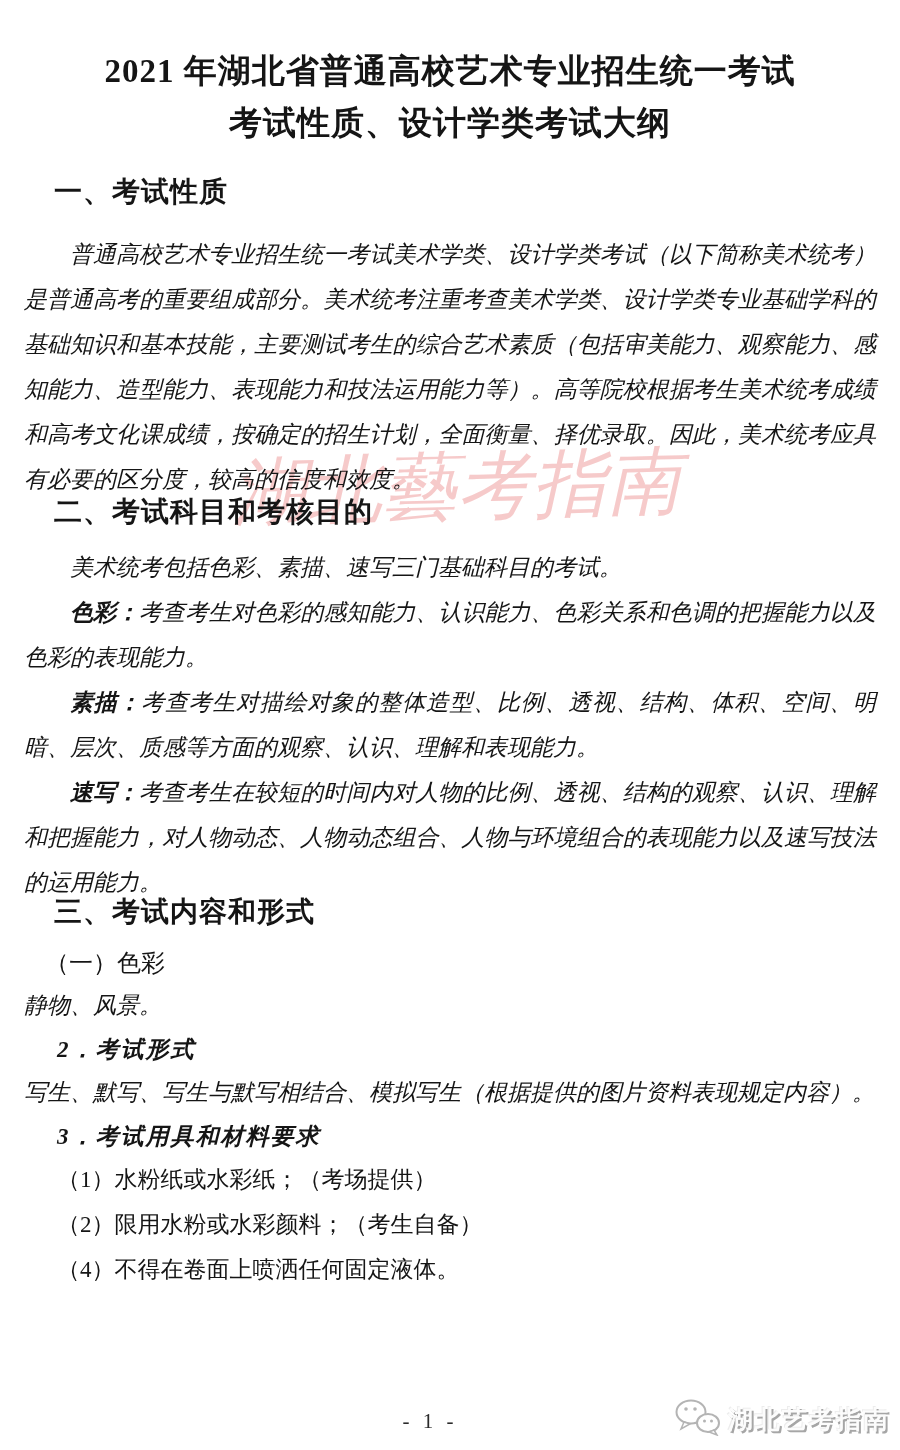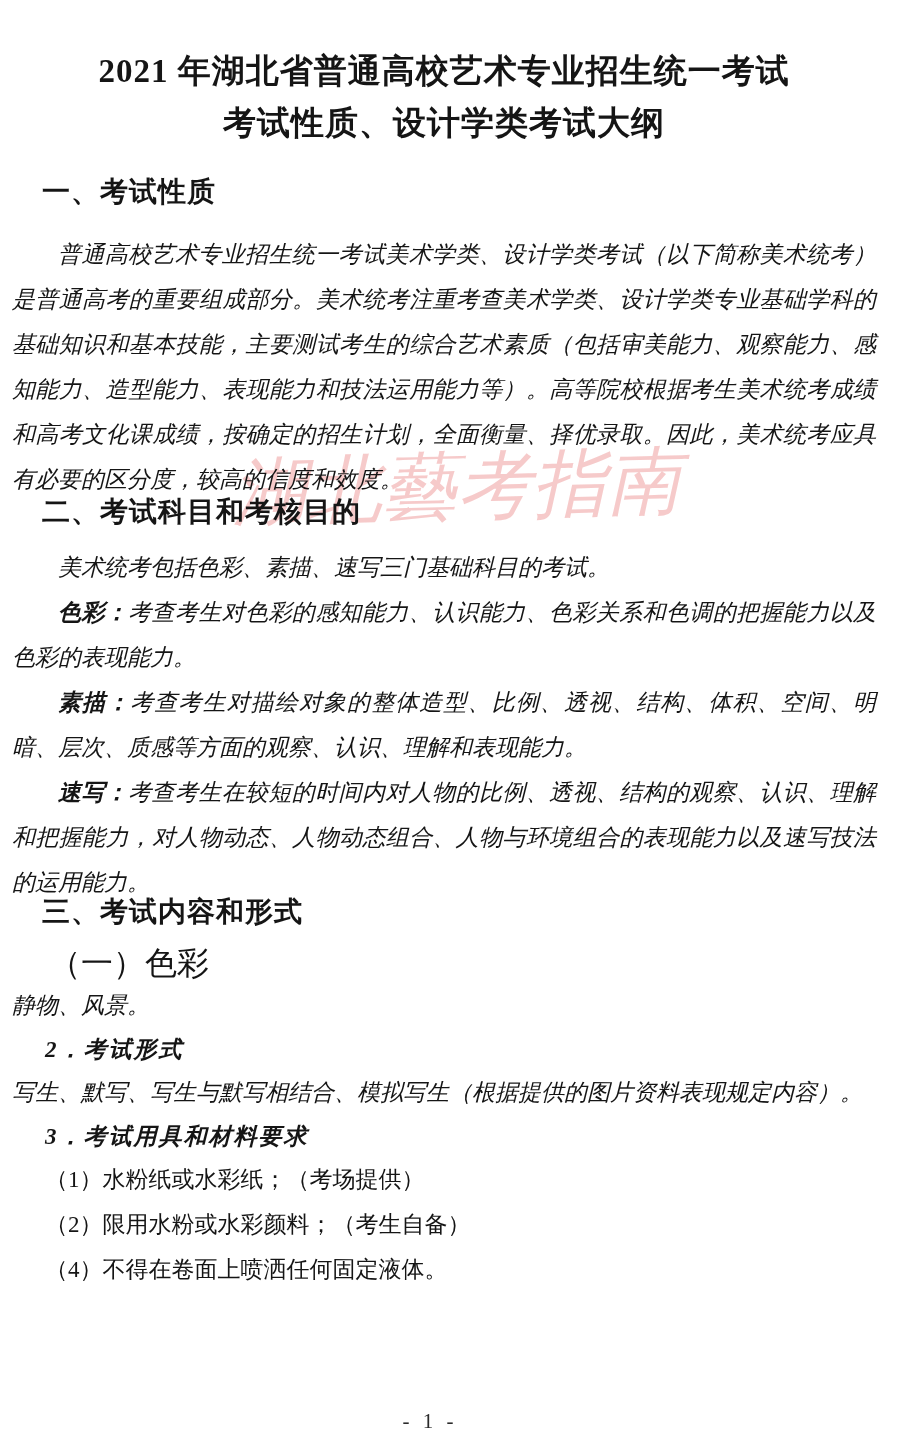--- a/index.html
+++ b/index.html
@@ -4,21 +4,21 @@
 <style>
   html,body { margin:0; padding:0; background:#ffffff; }
   .page {
     position:relative;
     width:900px; height:1450px;
     background:#ffffff;
     overflow:hidden;
     font-family:"Liberation Serif","DejaVu Serif",serif;
     color:#151515;
   }
-  .content { position:relative; z-index:1; padding:45px 24px 0 12px; }
+  .content { position:relative; z-index:1; padding:45px 24px 0 24px; }
 
   .title-line {
     font-size:33px; font-weight:bold; text-align:center;
     line-height:52px; letter-spacing:1px;
   }
 
   .sec-heading {
     font-family:"Liberation Sans","DejaVu Sans",sans-serif;
     font-weight:bold; font-size:28px; line-height:30px;
     margin-left:30px; letter-spacing:1px;
@@ -29,21 +29,21 @@
 
   .para {
     font-size:23px; line-height:45px; text-align:justify;
     margin:0; text-justify:inter-ideograph;font-style:italic;
   }
   .indent { text-indent:2em; }
   .p1 { margin-top:25px; }
   .p-intro { margin-top:18px; }
   b.hei { font-family:"Liberation Sans","DejaVu Sans",sans-serif; font-weight:bold; }
 
-  .sub-heading { font-size:32px; line-height:40px; margin:16px 0 0 37px; }
+  .sub-heading { font-size:24px; line-height:40px; margin:16px 0 0 21px; }
   .num-heading {
     font-size:23px; font-weight:bold; font-style:italic;
     line-height:40px; margin:4px 0 0 33px; letter-spacing:2px;
   }
   .n2, .n3 { margin-top:2px; }
   .plain { margin:0; }
   .list-item { font-size:23px; line-height:45px; margin:0 0 0 33px; }
 
   .watermark-center {
     position:absolute; z-index:0; top:432px; left:232px;
@@ -108,14 +108,29 @@
     <div class="num-heading n3">3．考试用具和材料要求</div>
 
     <p class="list-item">（1）水粉纸或水彩纸；（考场提供）</p>
     <p class="list-item">（2）限用水粉或水彩颜料；（考生自备）</p>
     <p class="list-item">（4）不得在卷面上喷洒任何固定液体。</p>
 
   </div>
 
   <div class="footer-pagenum">- 1 -</div>
 
+  <div class="footer-watermark">
+    <span>
+      <svg width="48" height="38" viewBox="0 0 48 38">
+        <ellipse cx="17" cy="14" rx="14.5" ry="11.5" fill="#ffffff" stroke="#b4b4b4" stroke-width="2"></ellipse>
+        <path d="M10 24 L7 31 L16 26 Z" fill="#ffffff" stroke="#b4b4b4" stroke-width="1.5"></path>
+        <circle cx="12" cy="11" r="1.8" fill="#b4b4b4"></circle>
+        <circle cx="21" cy="11" r="1.8" fill="#b4b4b4"></circle>
+        <ellipse cx="34" cy="25" rx="11" ry="9" fill="#ffffff" stroke="#b4b4b4" stroke-width="2"></ellipse>
+        <path d="M40 32 L43 37 L35 34 Z" fill="#ffffff" stroke="#b4b4b4" stroke-width="1.5"></path>
+        <circle cx="30.5" cy="23" r="1.5" fill="#b4b4b4"></circle>
+        <circle cx="37.5" cy="23" r="1.5" fill="#b4b4b4"></circle>
+      </svg>
+    </span>
+    <span class="wm-text">湖北艺考指南</span>
+  </div>
 
 </div>
 
 </body></html>

